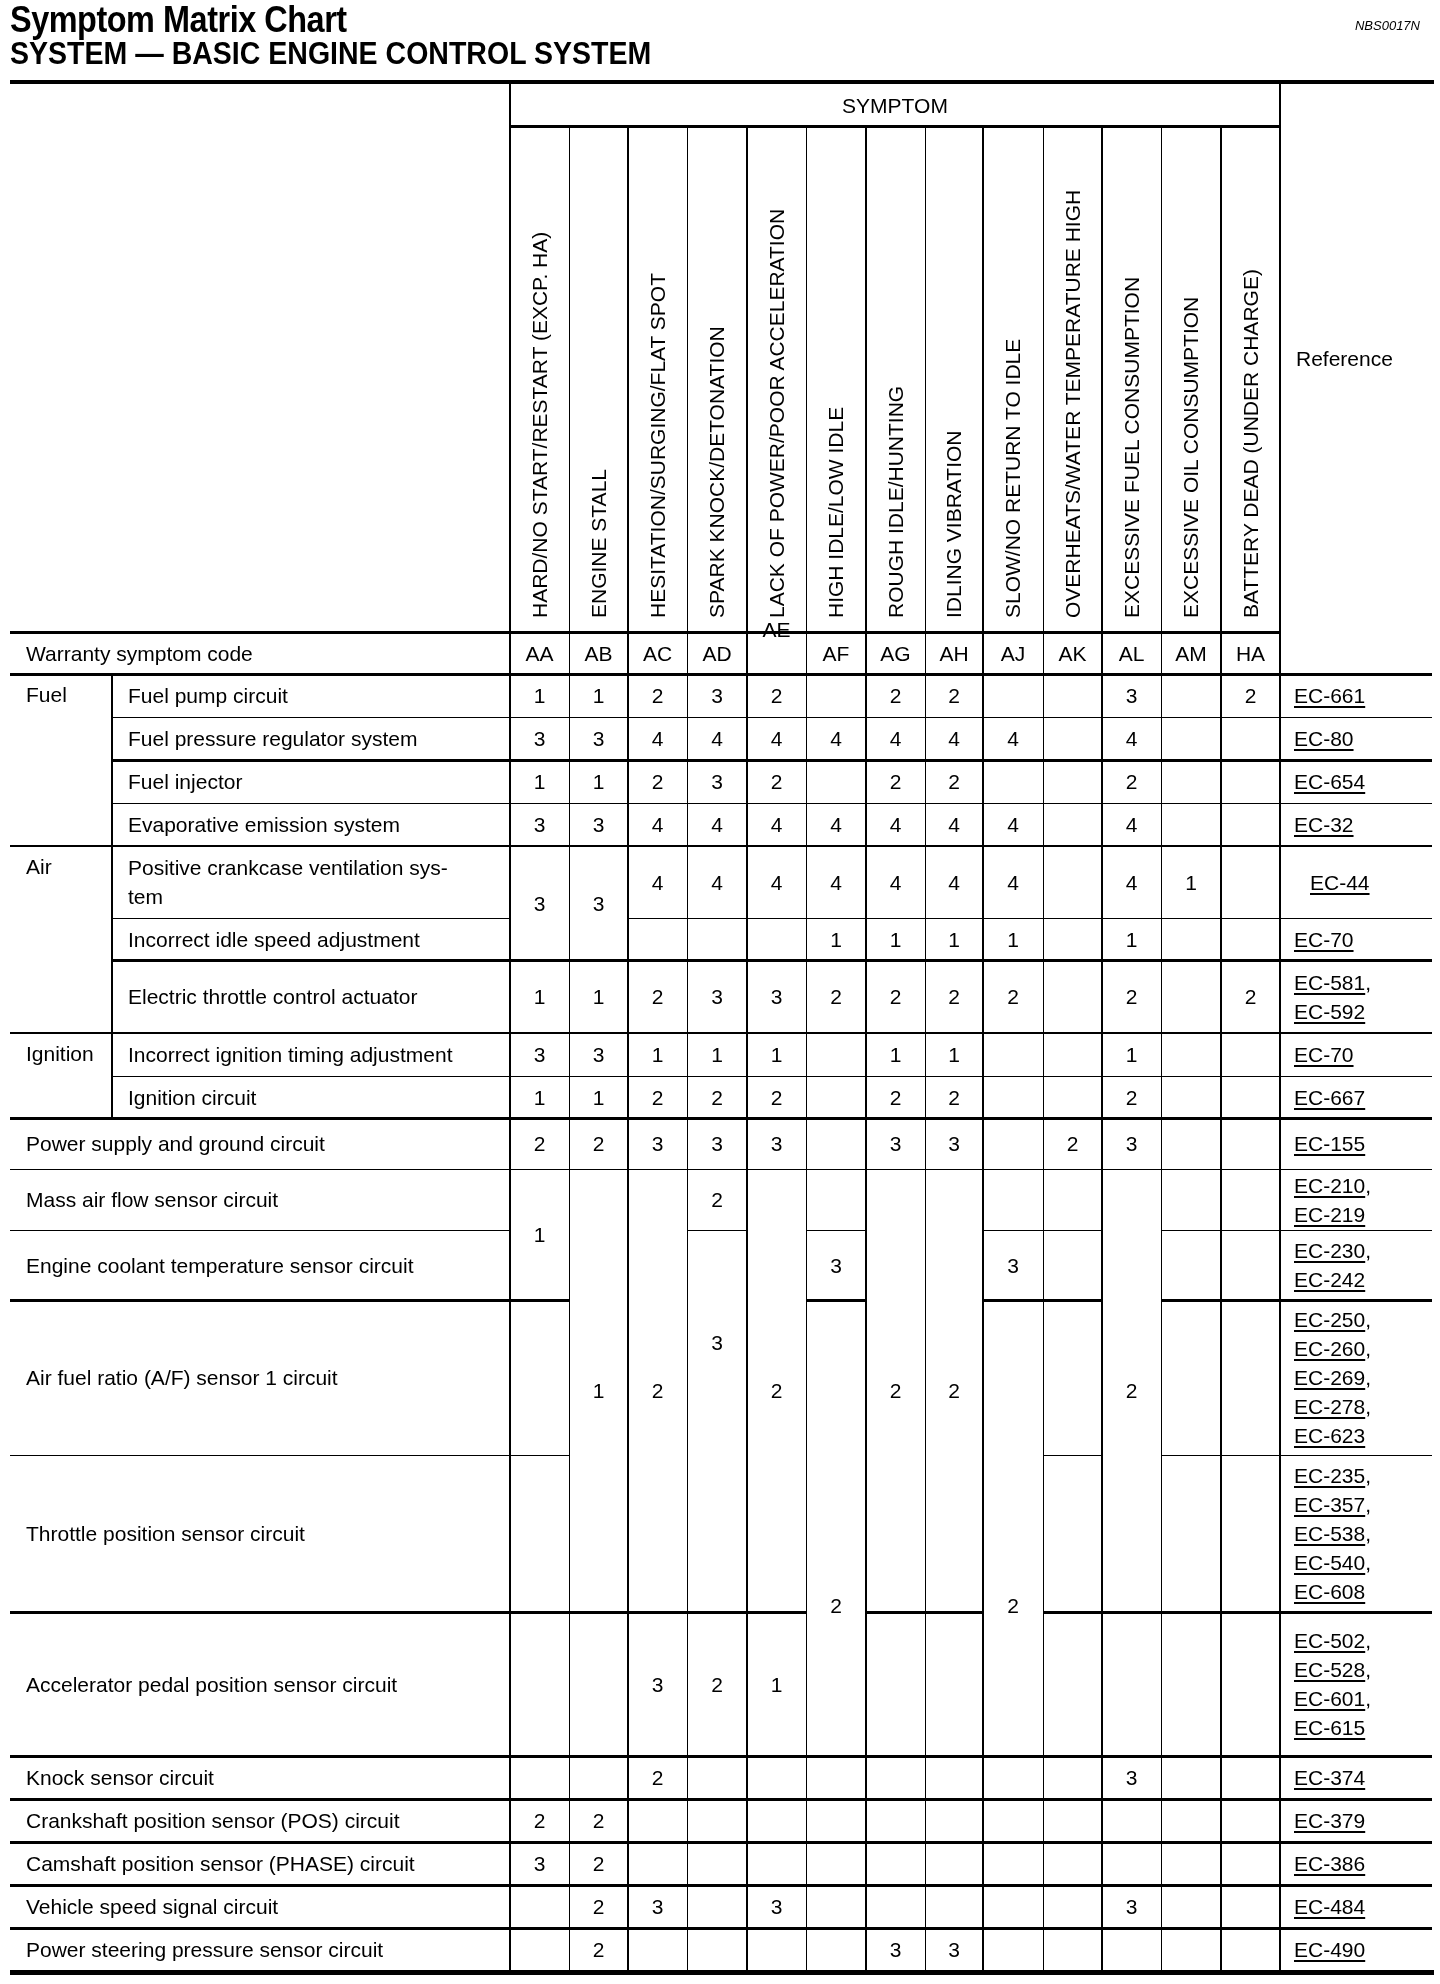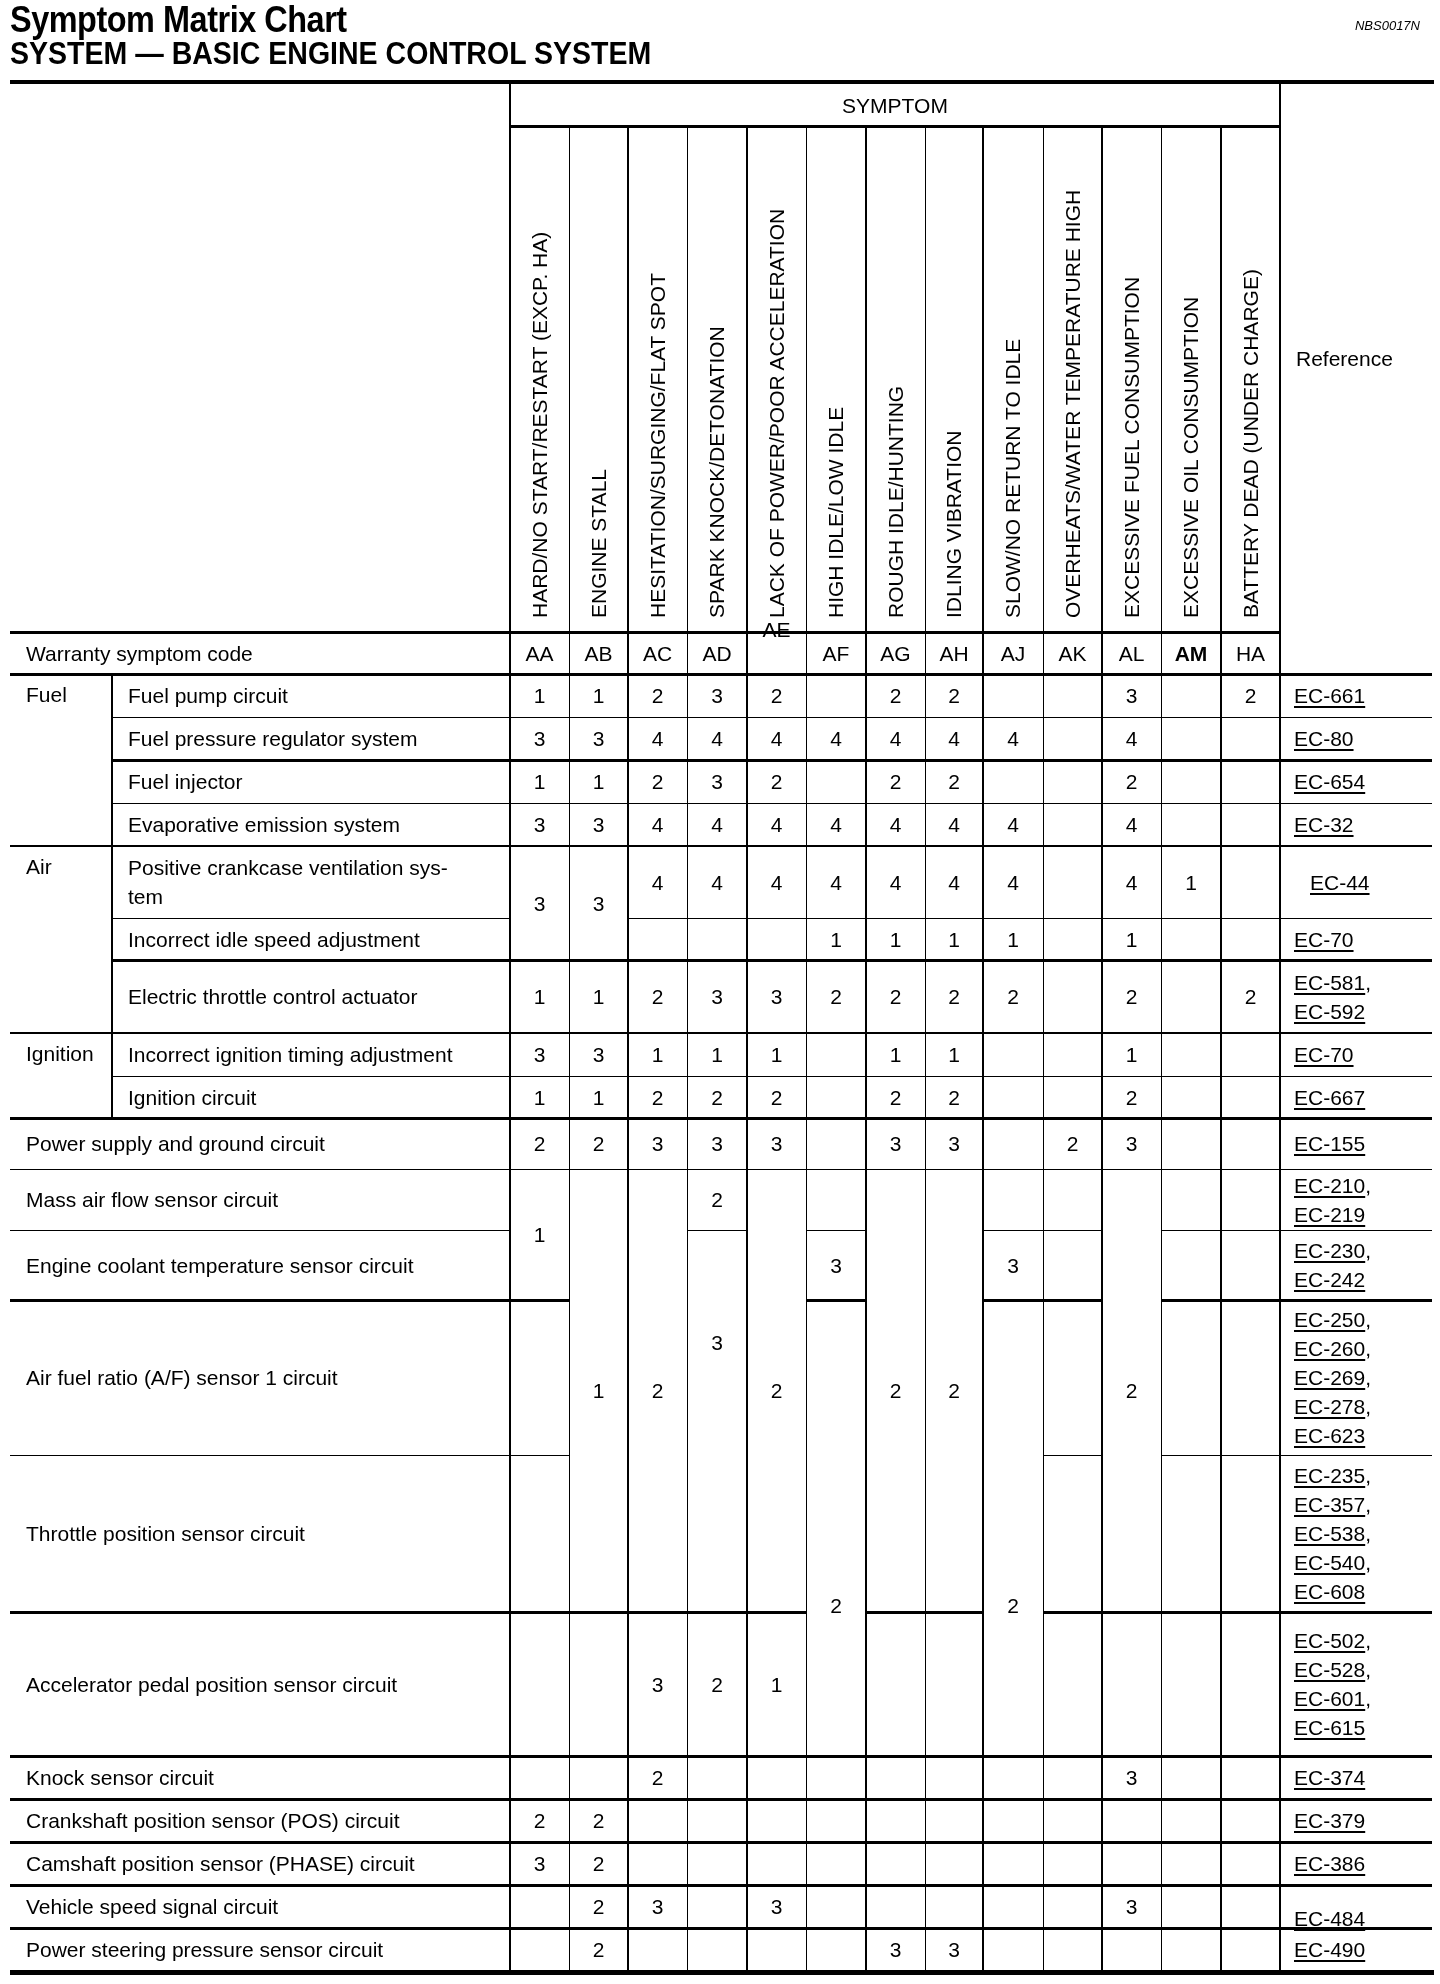--- a/index.html
+++ b/index.html
@@ -78,21 +78,21 @@
       <span>OVERHEATS/WATER TEMPERATURE HIGH</span>
     </div>
     <div class="cell " style="left: 1043px; width: 59px; top: 632px; height: 42px;">AK</div>
     <div class="vhead" style="left: 1102px; width: 59px; top: 126px; height: 506px;">
       <span>EXCESSIVE FUEL CONSUMPTION</span>
     </div>
     <div class="cell " style="left: 1102px; width: 59px; top: 632px; height: 42px;">AL</div>
     <div class="vhead" style="left: 1161px; width: 60px; top: 126px; height: 506px;">
       <span>EXCESSIVE OIL CONSUMPTION</span>
     </div>
-    <div class="cell " style="left: 1161px; width: 60px; top: 632px; height: 42px; font-weight: bold;">AM</div>
+    <div class="cell " style="left: 1161px; width: 60px; top: 632px; height: 42px;">AM</div>
     <div class="vhead" style="left: 1221px; width: 59px; top: 126px; height: 506px;">
       <span>BATTERY DEAD (UNDER CHARGE)</span>
     </div>
     <div class="cell " style="left: 1221px; width: 59px; top: 632px; height: 42px;">HA</div>
     <div class="cell lbl" style="left: 10px; width: 500px; top: 632px; height: 42px;">Warranty symptom code</div>
     <div class="cell lbl top" style="left: 10px; width: 102px; top: 674px; height: 172px;">Fuel</div>
     <div class="cell lbl top" style="left: 10px; width: 102px; top: 846px; height: 187px;">Air</div>
     <div class="cell lbl top" style="left: 10px; width: 102px; top: 1033px; height: 85px;">Ignition</div>
     <div class="cell lbl " style="left: 112px; width: 398px; top: 674px; height: 43px;">Fuel pump circuit</div>
     <div class="cell " style="left: 510px; width: 59px; top: 674px; height: 43px;">1</div>
@@ -371,21 +371,21 @@
     <div class="cell " style="left: 687px; width: 60px; top: 1885px; height: 43px;"></div>
     <div class="cell " style="left: 747px; width: 59px; top: 1885px; height: 43px;">3</div>
     <div class="cell " style="left: 806px; width: 60px; top: 1885px; height: 43px;"></div>
     <div class="cell " style="left: 866px; width: 59px; top: 1885px; height: 43px;"></div>
     <div class="cell " style="left: 925px; width: 58px; top: 1885px; height: 43px;"></div>
     <div class="cell " style="left: 983px; width: 60px; top: 1885px; height: 43px;"></div>
     <div class="cell " style="left: 1043px; width: 59px; top: 1885px; height: 43px;"></div>
     <div class="cell " style="left: 1102px; width: 59px; top: 1885px; height: 43px;">3</div>
     <div class="cell " style="left: 1161px; width: 60px; top: 1885px; height: 43px;"></div>
     <div class="cell " style="left: 1221px; width: 59px; top: 1885px; height: 43px;"></div>
-    <div class="cell ref" style="left: 1280px; width: 152px; top: 1885px; height: 43px; margin-top: 12px;">
+    <div class="cell ref" style="left: 1280px; width: 152px; top: 1885px; height: 43px;">
       <div><a href="#">EC-484</a></div>
     </div>
     <div class="cell lbl " style="left: 10px; width: 500px; top: 1928px; height: 43px;">Power steering pressure sensor circuit</div>
     <div class="cell " style="left: 510px; width: 59px; top: 1928px; height: 43px;"></div>
     <div class="cell " style="left: 569px; width: 59px; top: 1928px; height: 43px;">2</div>
     <div class="cell " style="left: 628px; width: 59px; top: 1928px; height: 43px;"></div>
     <div class="cell " style="left: 687px; width: 60px; top: 1928px; height: 43px;"></div>
     <div class="cell " style="left: 747px; width: 59px; top: 1928px; height: 43px;"></div>
     <div class="cell " style="left: 806px; width: 60px; top: 1928px; height: 43px;"></div>
     <div class="cell " style="left: 866px; width: 59px; top: 1928px; height: 43px;">3</div>

